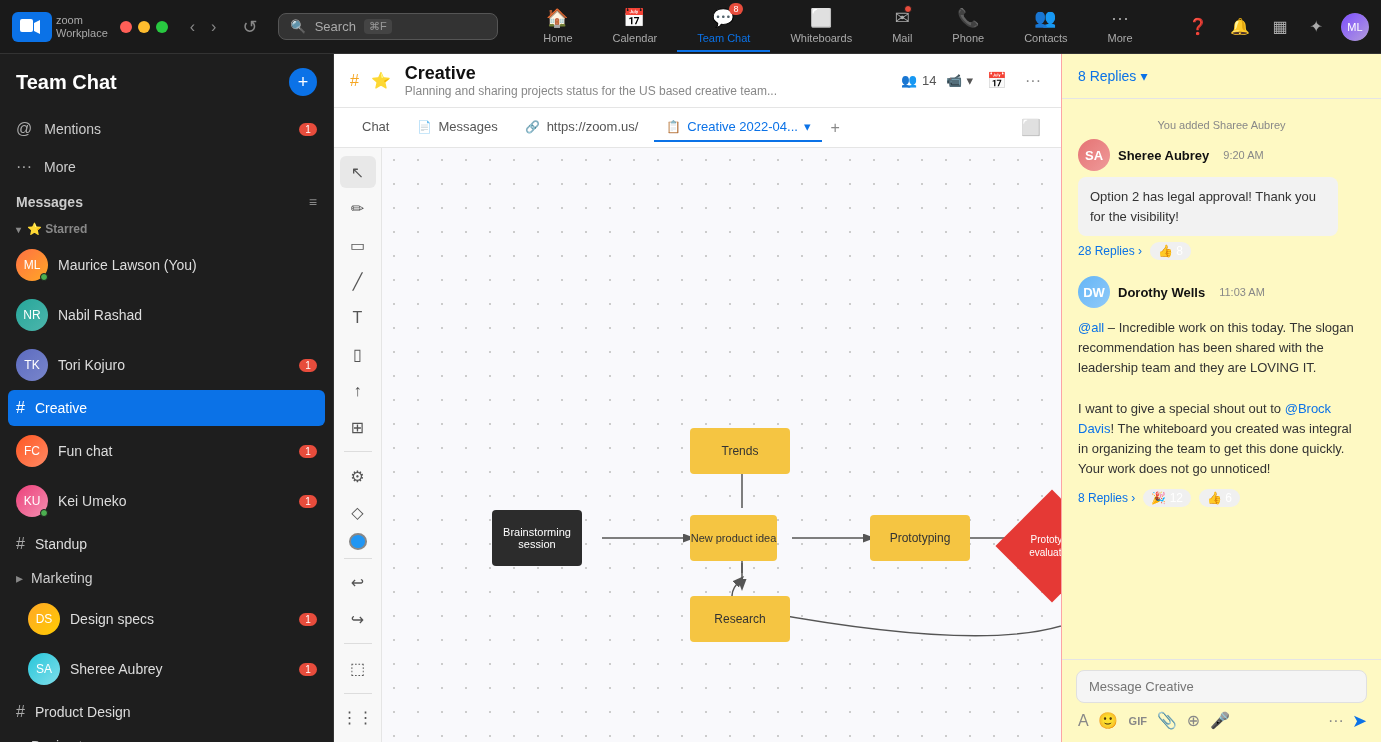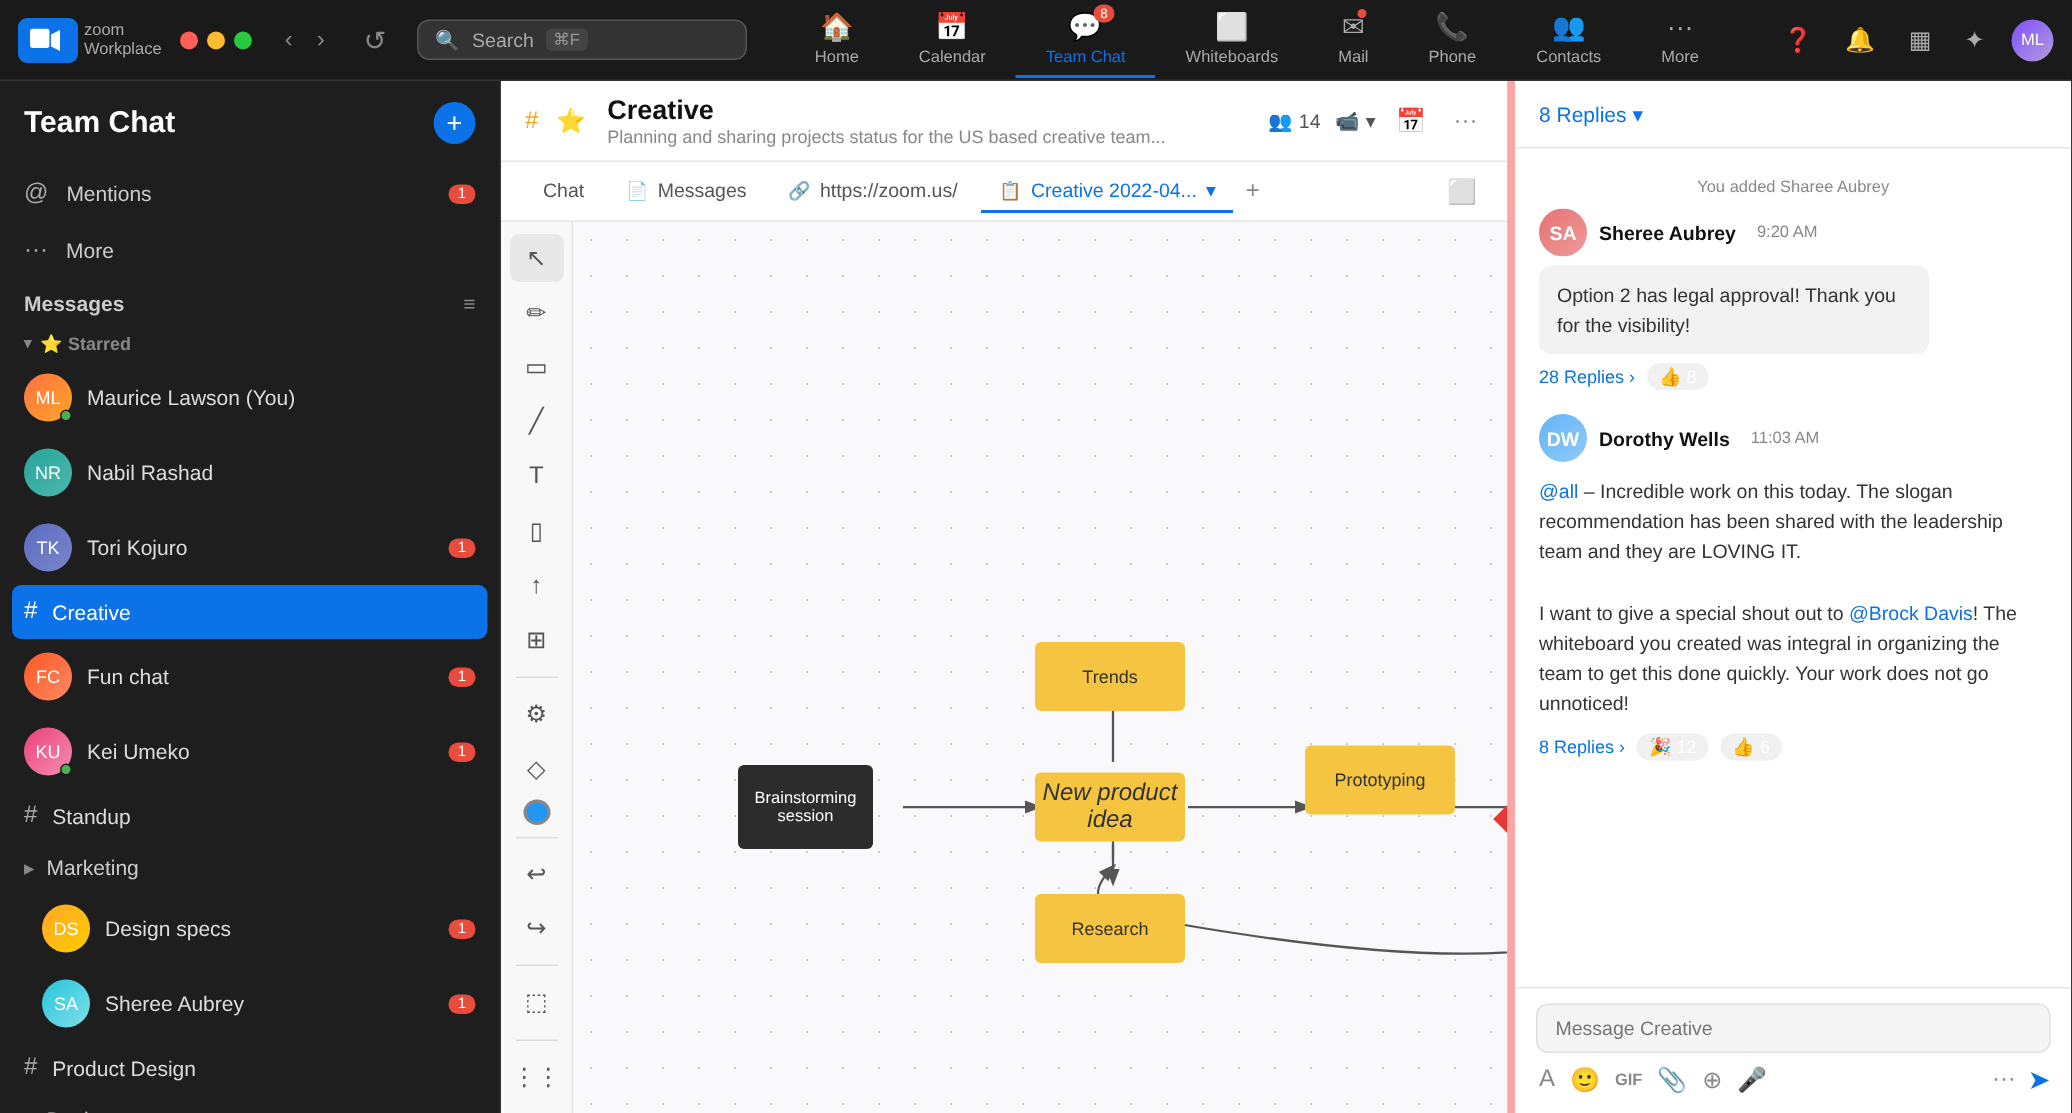--- a/index.html
+++ b/index.html
@@ -71,21 +71,21 @@
     
     .whiteboard-area { flex: 1; display: flex; overflow: hidden; }
     .tools-panel { width: 48px; background: #f8f8f8; border-right: 1px solid #e5e5e5; display: flex; flex-direction: column; align-items: center; padding: 8px 0; gap: 4px; flex-shrink: 0; }
     .tool-btn { width: 36px; height: 36px; background: none; border: none; color: #555; cursor: pointer; border-radius: 6px; display: flex; align-items: center; justify-content: center; font-size: 16px; }
     .tool-btn.active { background: #e8e8e8; }
     .tool-separator { width: 28px; height: 1px; background: #ddd; margin: 4px 0; }
     .tool-color { width: 18px; height: 18px; border-radius: 50%; background: #2196f3; border: 2px solid #888; cursor: pointer; }
     .canvas-area { flex: 1; background: #f9f9fc; background-image: radial-gradient(circle, #ccc 1px, transparent 1px); background-size: 24px 24px; position: relative; overflow: hidden; }
 
     
-    .thread-panel { width: 376px; background: #ffffff; border-left: 5px solid #fca5a5; display: flex; flex-direction: column; flex-shrink: 0; overflow: hidden; }
+    .thread-panel { width: 320px; background: #fef9c3; border-left: 1px solid #fca5a5; display: flex; flex-direction: column; flex-shrink: 0; overflow: hidden; }
     .thread-header { padding: 14px 16px; border-bottom: 1px solid #e5e5e5; }
     .replies-toggle { background: none; border: none; color: #0b72e7; font-size: 14px; font-weight: 500; cursor: pointer; display: flex; align-items: center; gap: 4px; }
     .thread-scroll { flex: 1; overflow-y: auto; padding: 12px 16px; }
     .thread-message { margin-bottom: 16px; }
     .thread-user-info { display: flex; align-items: center; gap: 8px; margin-bottom: 6px; }
     .thread-avatar { width: 32px; height: 32px; border-radius: 50%; background: #888; flex-shrink: 0; overflow: hidden; display: flex; align-items: center; justify-content: center; font-size: 12px; }
     .thread-username { font-size: 13px; font-weight: 600; color: #111; }
     .thread-time { font-size: 11px; color: #888; margin-left: 6px; }
     .thread-text { font-size: 13px; color: #333; line-height: 1.5; background: #f2f2f2; border-radius: 8px; padding: 10px 12px; display: inline-block; max-width: 260px; }
     .thread-you-info { text-align: center; font-size: 11px; color: #888; margin: 8px 0; }
@@ -398,23 +398,23 @@
 
           <line x1="360" y1="425" x2="360" y2="415" stroke="#555" stroke-width="1.5"></line>
 
           <line x1="360" y1="405" x2="360" y2="440" stroke="#555" stroke-width="1.5" marker-end="url(#arrow)"></line>
         </svg>
 
         <div style="position:absolute;left:110px;top:362px;background:#2c2c2c;color:#fff;width:90px;height:56px;display:flex;align-items:center;justify-content:center;text-align:center;font-size:11px;font-weight:500;border-radius:4px;padding:4px;">Brainstorming session</div>
 
         <div style="position:absolute;left:308px;top:280px;background:#f5c542;color:#333;width:100px;height:46px;display:flex;align-items:center;justify-content:center;text-align:center;font-size:12px;font-weight:500;border-radius:4px;">Trends</div>
 
-        <div style="position:absolute;left:308px;top:367px;background:#f5c542;color:#333;width:100px;height:46px;display:flex;align-items:center;justify-content:center;text-align:center;font-size:16px;font-weight:500;border-radius:4px;font-style:italic;">New product idea</div>
-
-        <div style="position:absolute;left:488px;top:349px;background:#f5c542;color:#333;width:100px;height:46px;display:flex;align-items:center;justify-content:center;text-align:center;font-size:12px;font-weight:500;border-radius:4px;">Prototyping</div>
+        <div style="position:absolute;left:308px;top:367px;background:#f5c542;color:#333;width:87px;height:46px;display:flex;align-items:center;justify-content:center;text-align:center;font-size:11px;font-weight:500;border-radius:4px;">New product idea</div>
+
+        <div style="position:absolute;left:488px;top:367px;background:#f5c542;color:#333;width:100px;height:46px;display:flex;align-items:center;justify-content:center;text-align:center;font-size:12px;font-weight:500;border-radius:4px;">Prototyping</div>
 
         <div style="position:absolute;left:630px;top:358px;width:80px;height:80px;background:#e53935;transform:rotate(45deg);display:flex;align-items:center;justify-content:center;">
           <div style="transform:rotate(-45deg);color:#fff;font-size:10px;font-weight:500;text-align:center;line-height:1.3;width:70px;">Prototype evaluation</div>
         </div>
 
         <div style="position:absolute;left:308px;top:448px;background:#f5c542;color:#333;width:100px;height:46px;display:flex;align-items:center;justify-content:center;text-align:center;font-size:12px;font-weight:500;border-radius:4px;">Research</div>
       </div>
     </div>
   </div>
 

